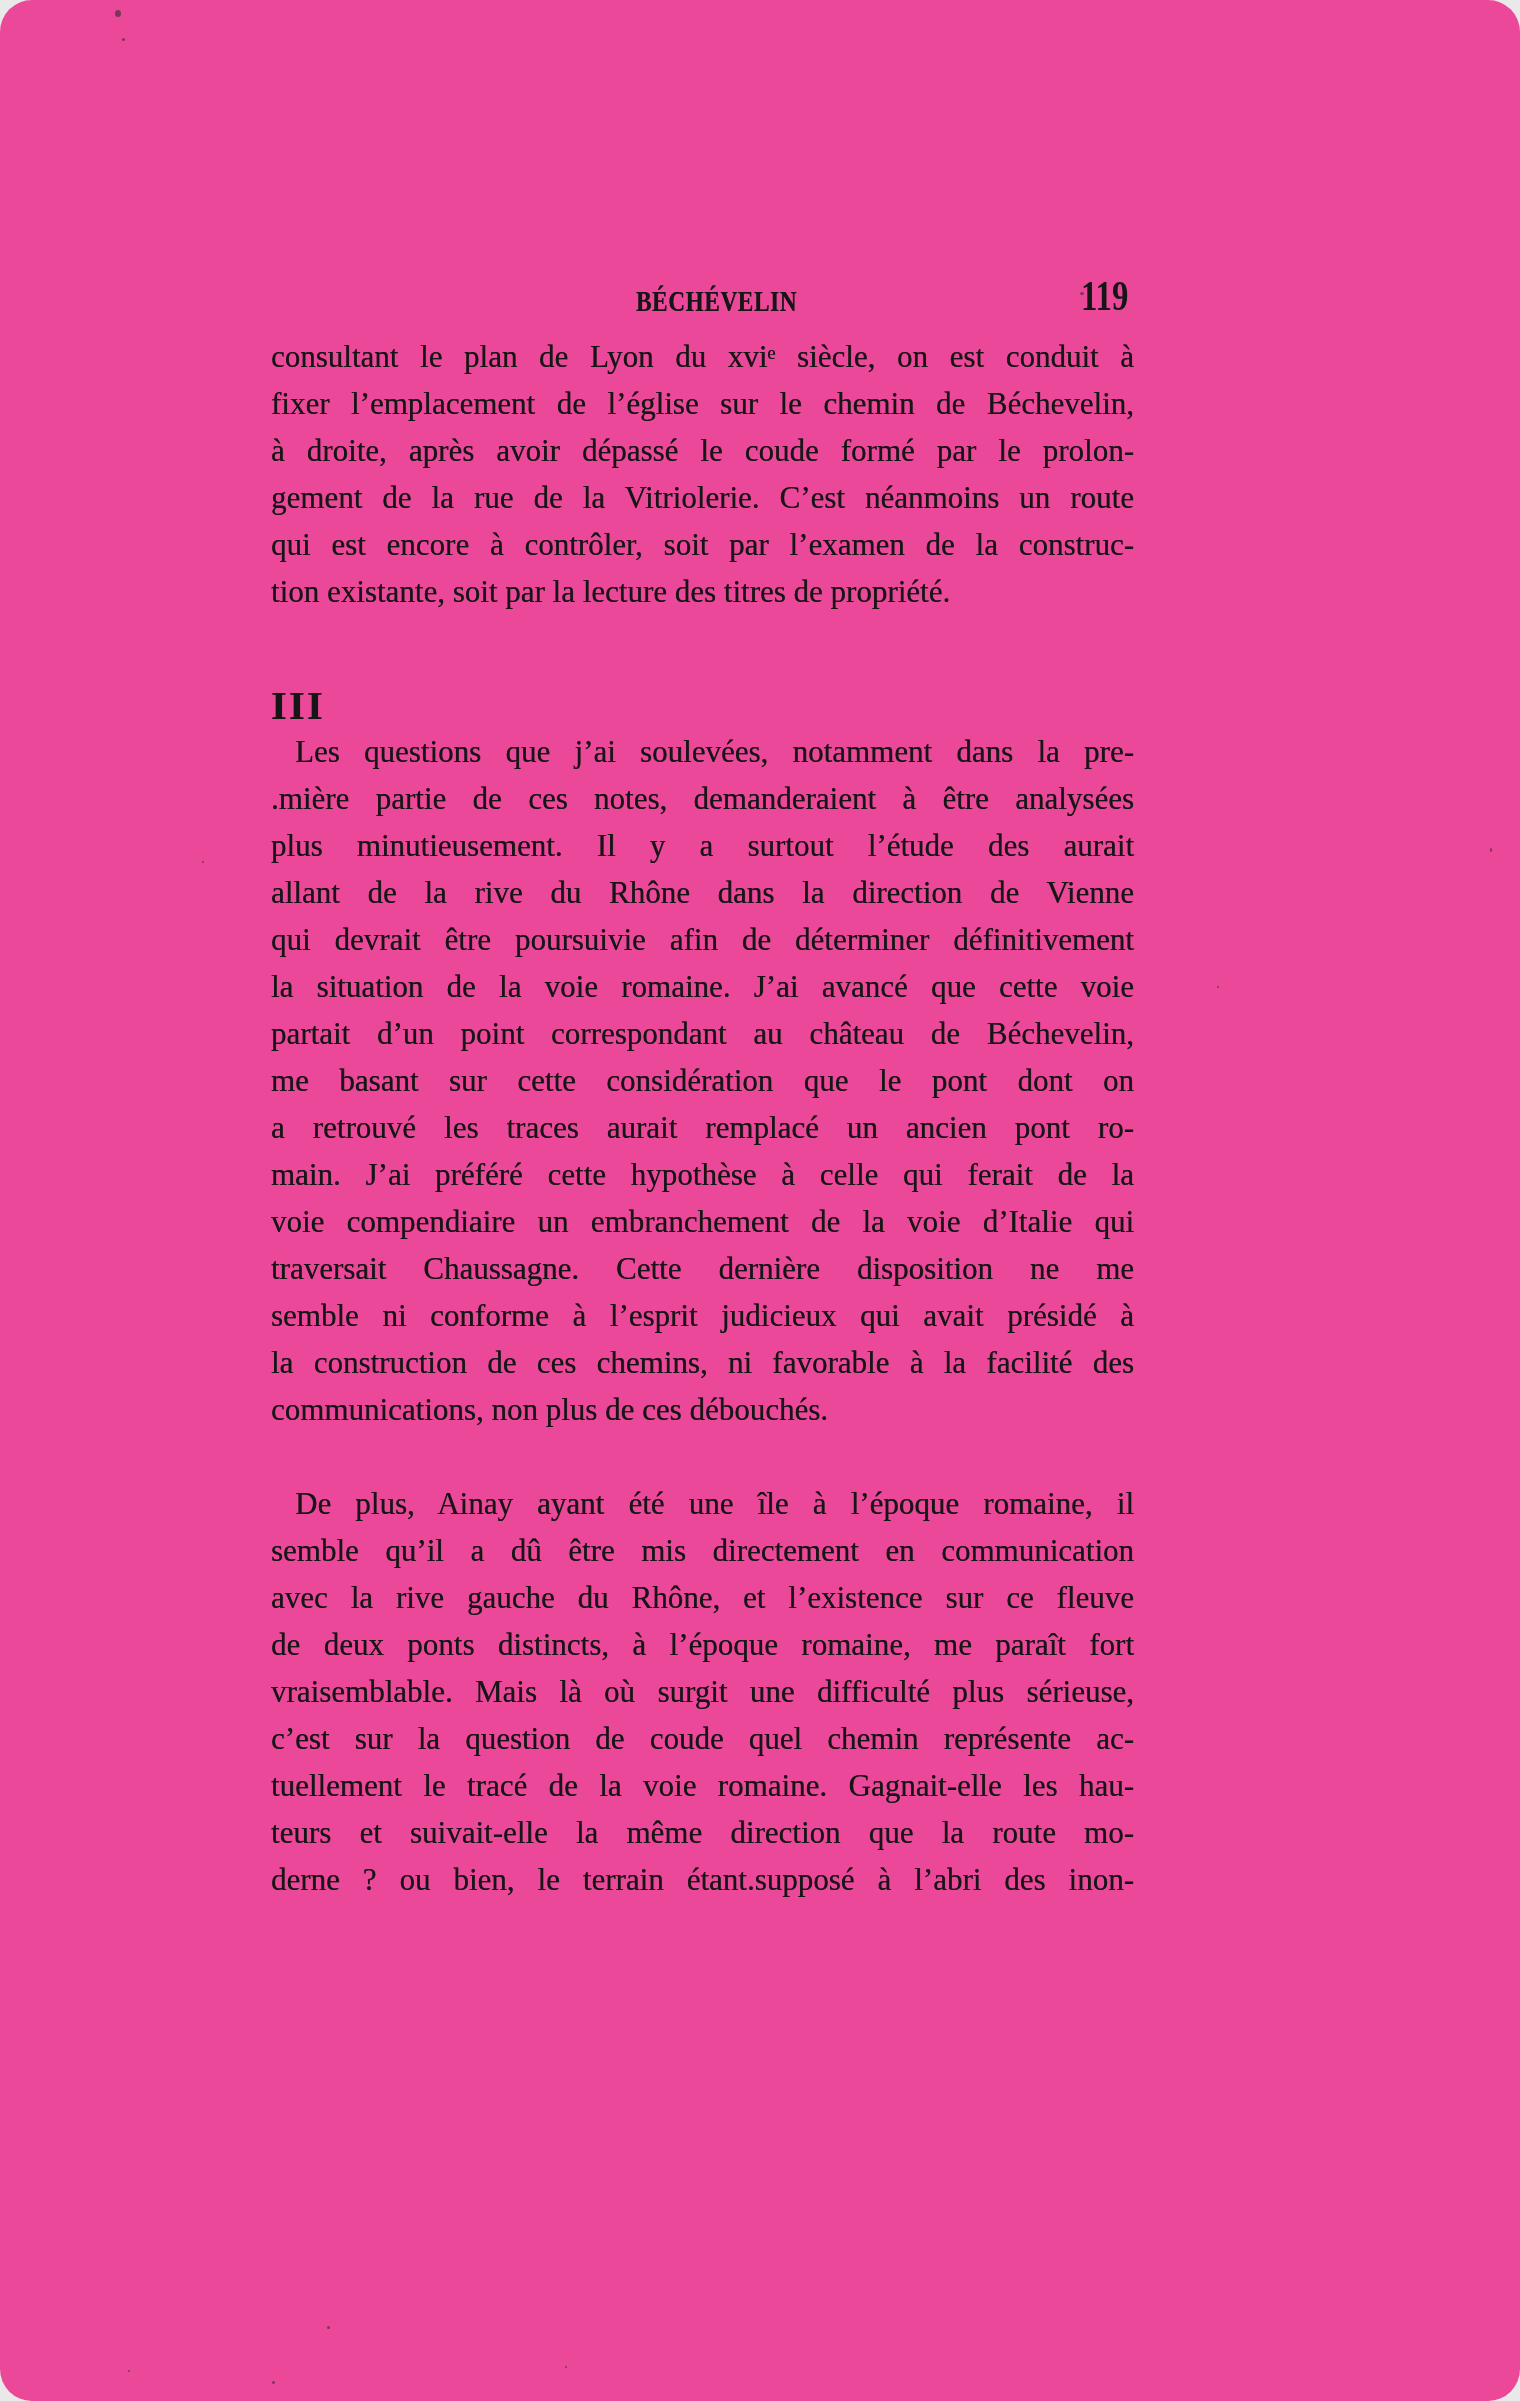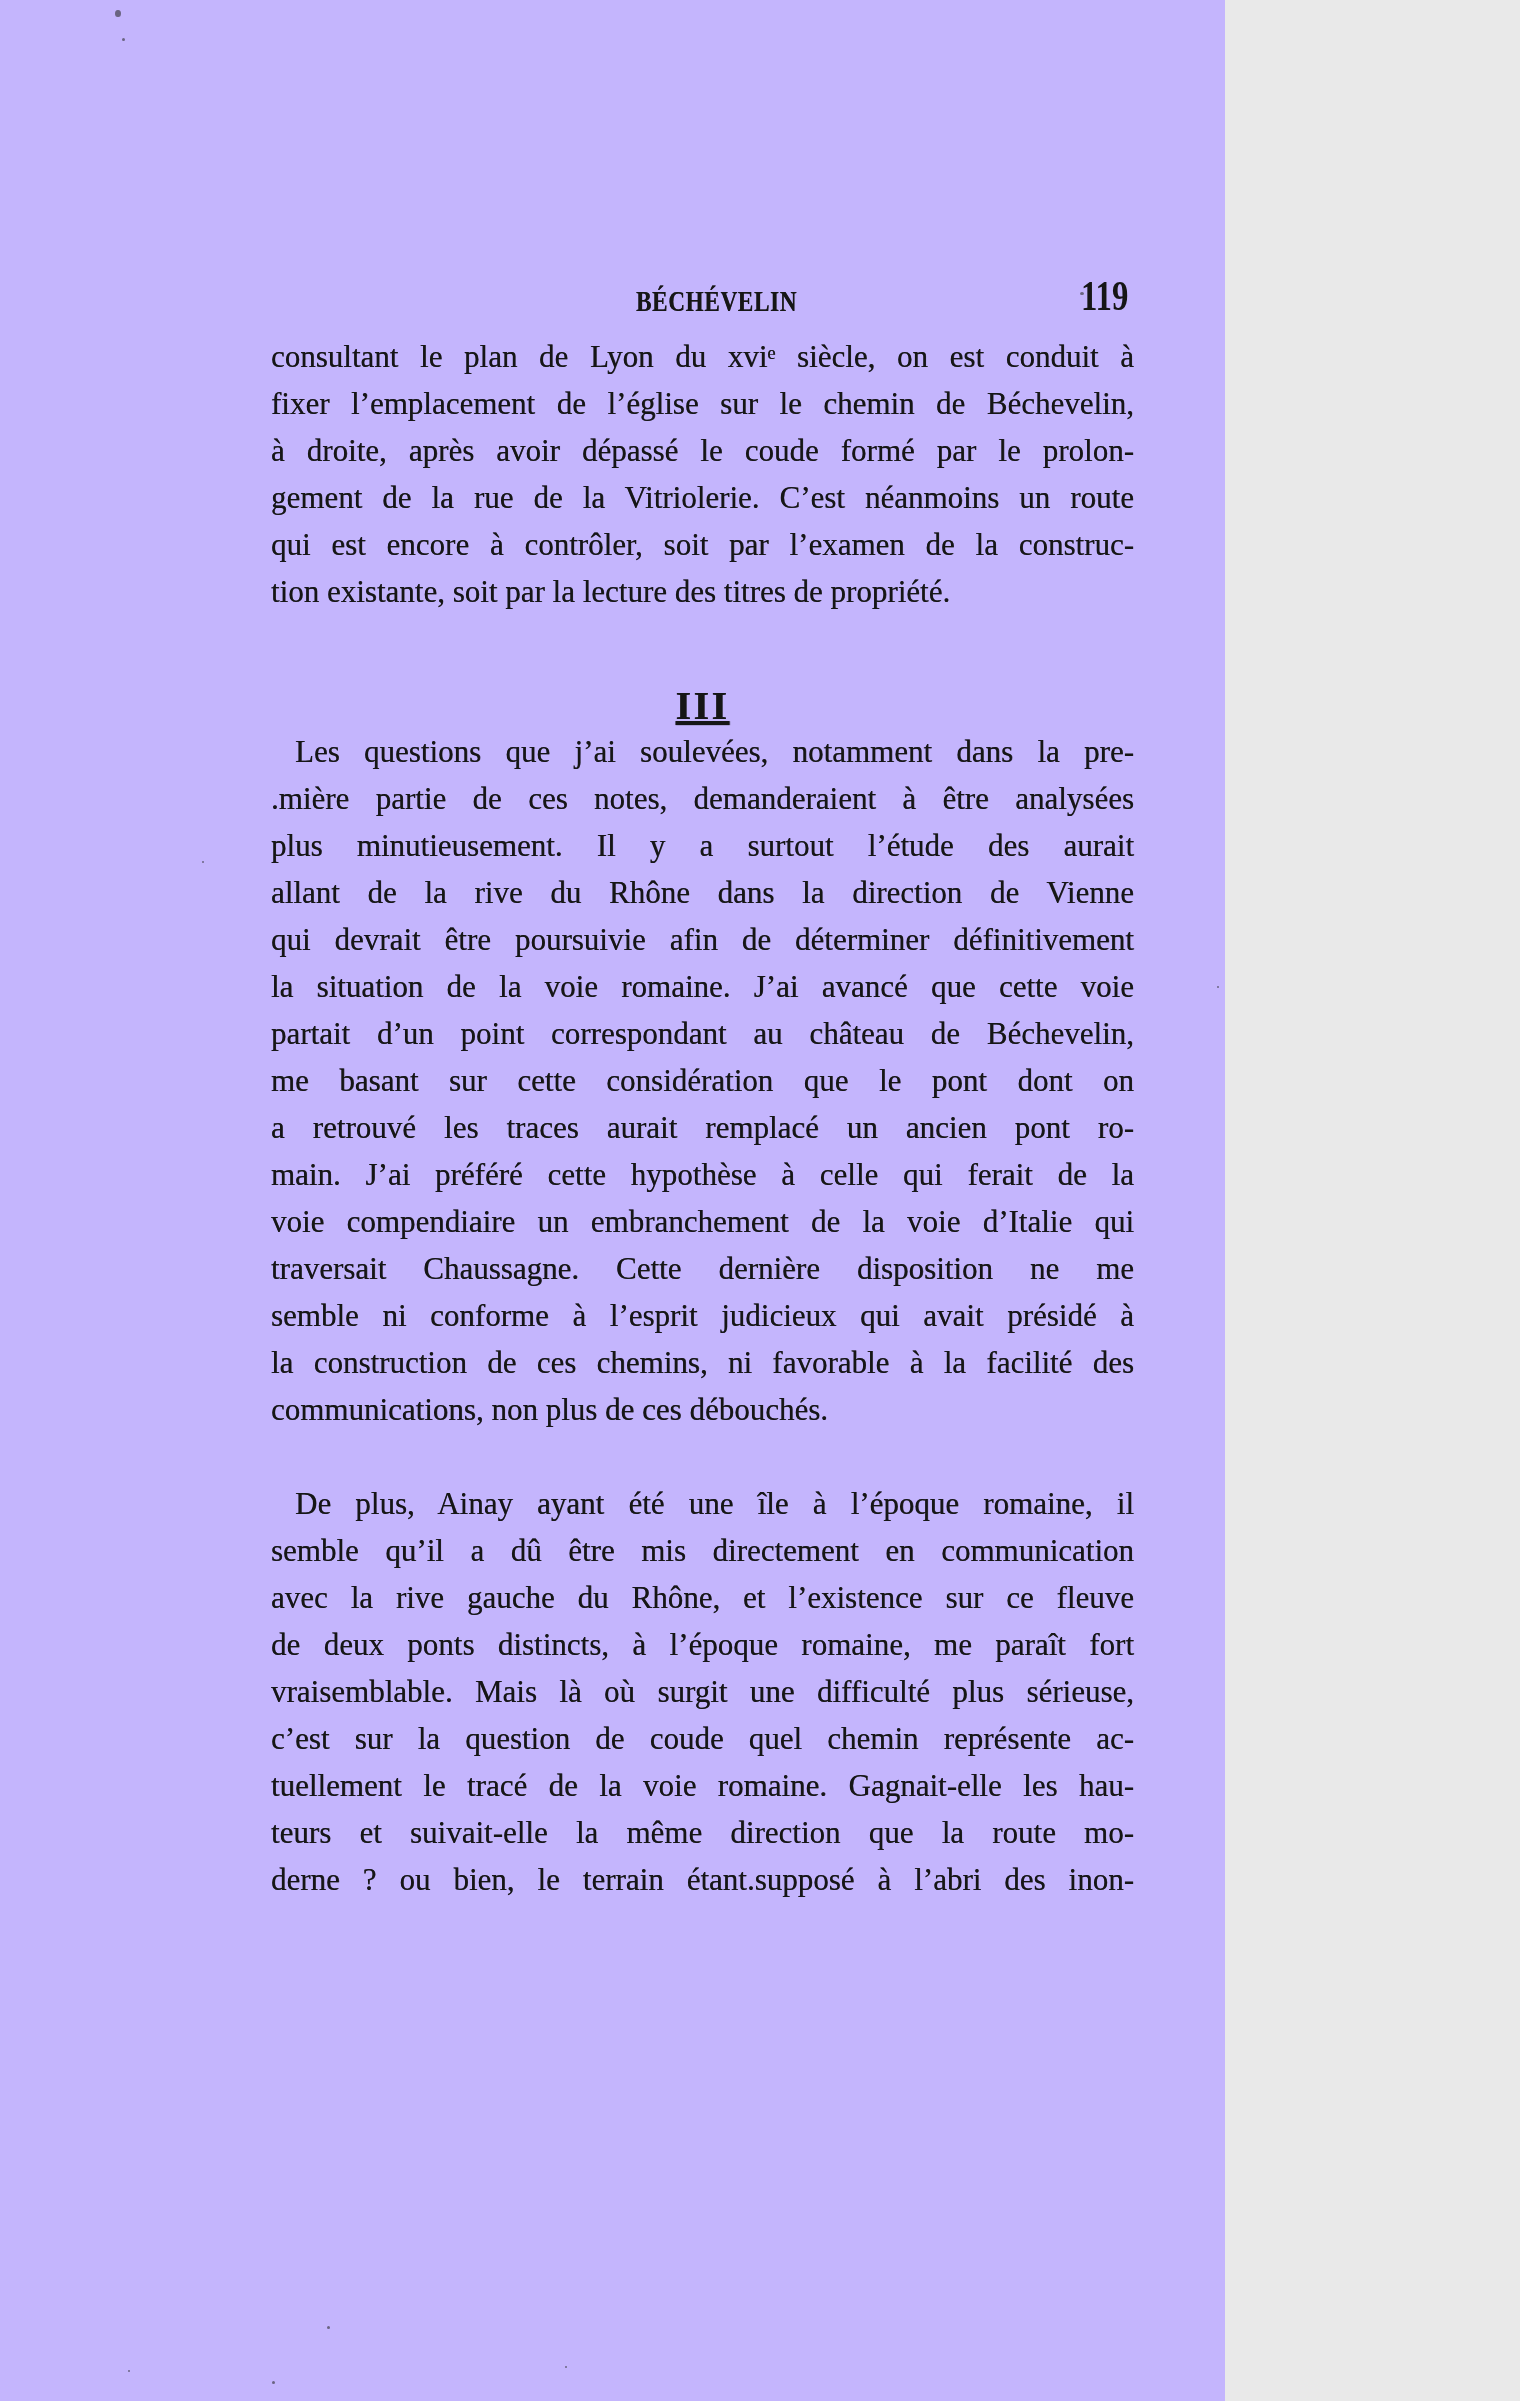--- a/index.html
+++ b/index.html
@@ -1,42 +1,41 @@
 <!DOCTYPE html>
 <html style="font-size:13px"><head>
 <meta charset="utf-8">
 <style>
   html,body{margin:0;padding:0;background:#e9e9e9;}
   .page{
     position:relative;
-    width:1225px;height:2401px;
-    background:#c4b5fd;
+    width:1520px;height:2401px;
+    background:#ec4899;
     overflow:hidden;
     font-family:"Liberation Serif","DejaVu Serif",serif;
     color:#161616;
+    border-radius:32px;
   }
   .running-title{
     position:absolute;left:636px;top:285px;
     font-size:29px;font-weight:700;letter-spacing:0.8px;
     transform:scaleX(.8);transform-origin:left top;
     line-height:32px;white-space:nowrap;
     text-shadow:0.3px 0.2px 0 rgba(22,22,22,.8);
   }
   .page-number{
     position:absolute;left:1081px;top:275px;
     font-size:42px;font-weight:700;line-height:42px;
     transform:scaleX(.78);transform-origin:left top;
     white-space:nowrap;
   }
   .section-heading{
     position:absolute;left:271px;top:682px;width:863px;margin:0;
-    text-align:center;
     font-size:40px;font-weight:700;line-height:47px;letter-spacing:2.4px;
     text-shadow:0.3px 0.2px 0 rgba(22,22,22,.8);
-    text-decoration:underline;
   }
   .para{
     position:absolute;left:271px;width:863px;
     font-size:31px;line-height:47px;
     text-shadow:0.3px 0.2px 0 rgba(22,22,22,.75);
   }
   .line{
     height:47px;
     white-space:nowrap;
     text-align:justify;

